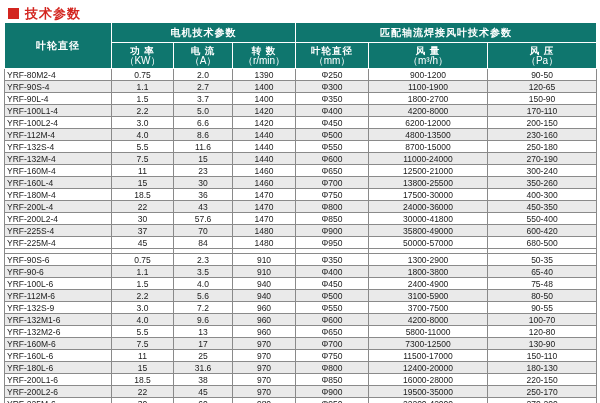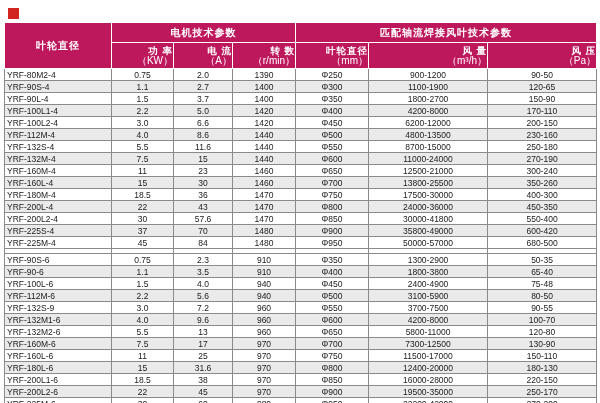--- a/index.html
+++ b/index.html
@@ -14,43 +14,44 @@
   }
   .title-square{width:11px;height:11px;background:#d3251f;}
   .title-text{color:#d3251f;font-size:13px;font-weight:bold;letter-spacing:1px;}
 
   .spec-table{
     position:absolute;left:4px;top:22px;width:592px;
     border-collapse:collapse;table-layout:fixed;
     border:1px solid #7d7d7d;
   }
   .spec-table th{
-    background:#be185d;color:#ffffff;font-weight:bold;
+    background:#0f766e;color:#ffffff;font-weight:bold;
     border:1px solid #ffffff;padding:0;text-align:center;vertical-align:middle;
   }
   .group-row th{height:19px;font-size:10px;letter-spacing:1px;}
   .model-h{font-size:10.5px;letter-spacing:1px;}
-  .sub-row th{height:25px;text-align:right;}
+  .sub-row th{height:25px;}
   .sub-name{font-size:9.5px;line-height:11px;letter-spacing:1px;}
   .sub-unit{font-size:10px;line-height:10px;font-weight:normal;}
 
   .spec-table td{
     border:1px solid #8a8a8a;height:11px;padding:0;
     font-size:8.5px;line-height:10px;color:#1a1a1a;
     text-align:center;vertical-align:middle;white-space:nowrap;overflow:hidden;
   }
   tr.alt td{background:#eaeaea;}
   td.model{text-align:left;padding-left:2px;}
   tr.gap td{height:4px;background:#ffffff;border-top:1px solid #8a8a8a;border-bottom:1px solid #8a8a8a;}
 </style>
 </head>
 <body>
 
 <div class="title-row">
   <span class="title-square"></span>
+  <span class="title-text">技术参数</span>
 </div>
 
 <table class="spec-table">
   <colgroup>
     <col style="width:107px">
       <col style="width:62px">
       <col style="width:59px">
     <col style="width:63px">
       <col style="width:73px">
       <col style="width:119px">

